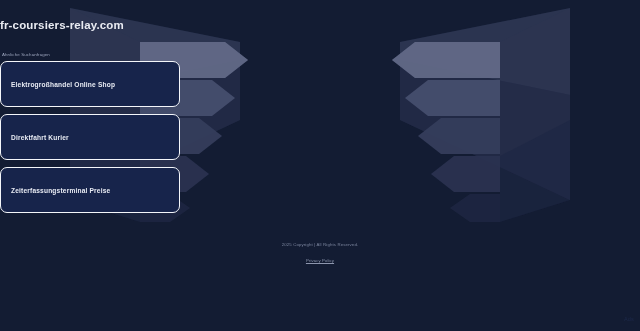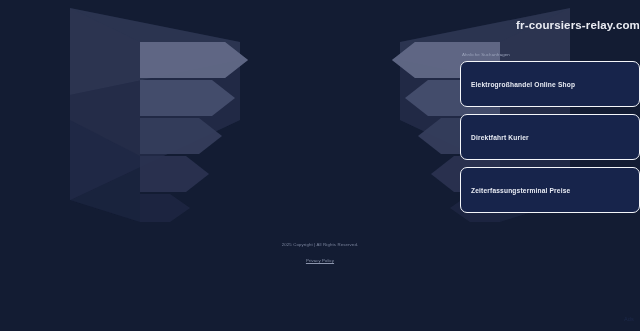--- a/index.html
+++ b/index.html
@@ -26,21 +26,21 @@
   }
 
   
   #page {
     position: relative;
     z-index: 5;
     width: 640px;
     height: 304px;
     display: flex;
     flex-direction: column;
-    align-items: flex-end;
+    align-items: flex-start;
     gap: 12px;
   }
 
   #site-title {
     margin-top: 19px;
     font-size: 11.5px;
     font-weight: bold;
     letter-spacing: 0.15px;
     color: #e9ebf2;
     text-align: center;

